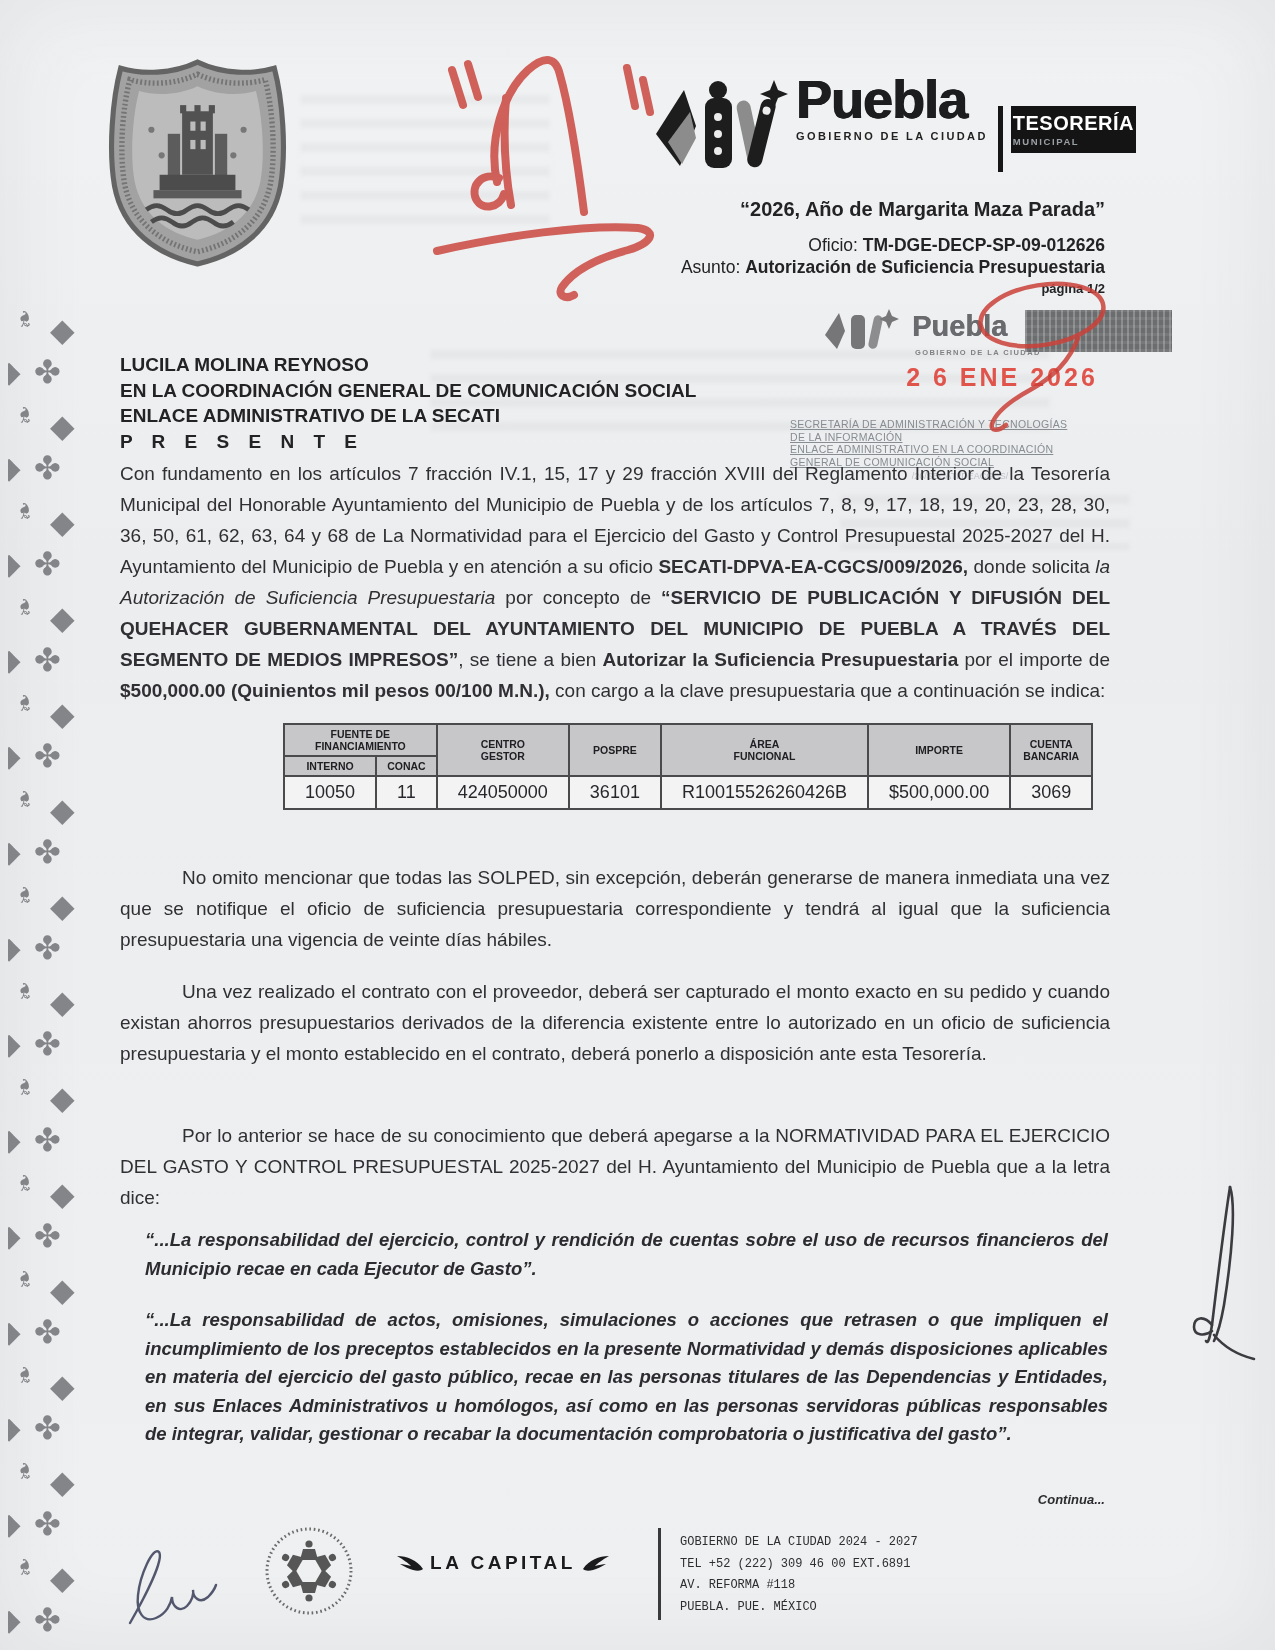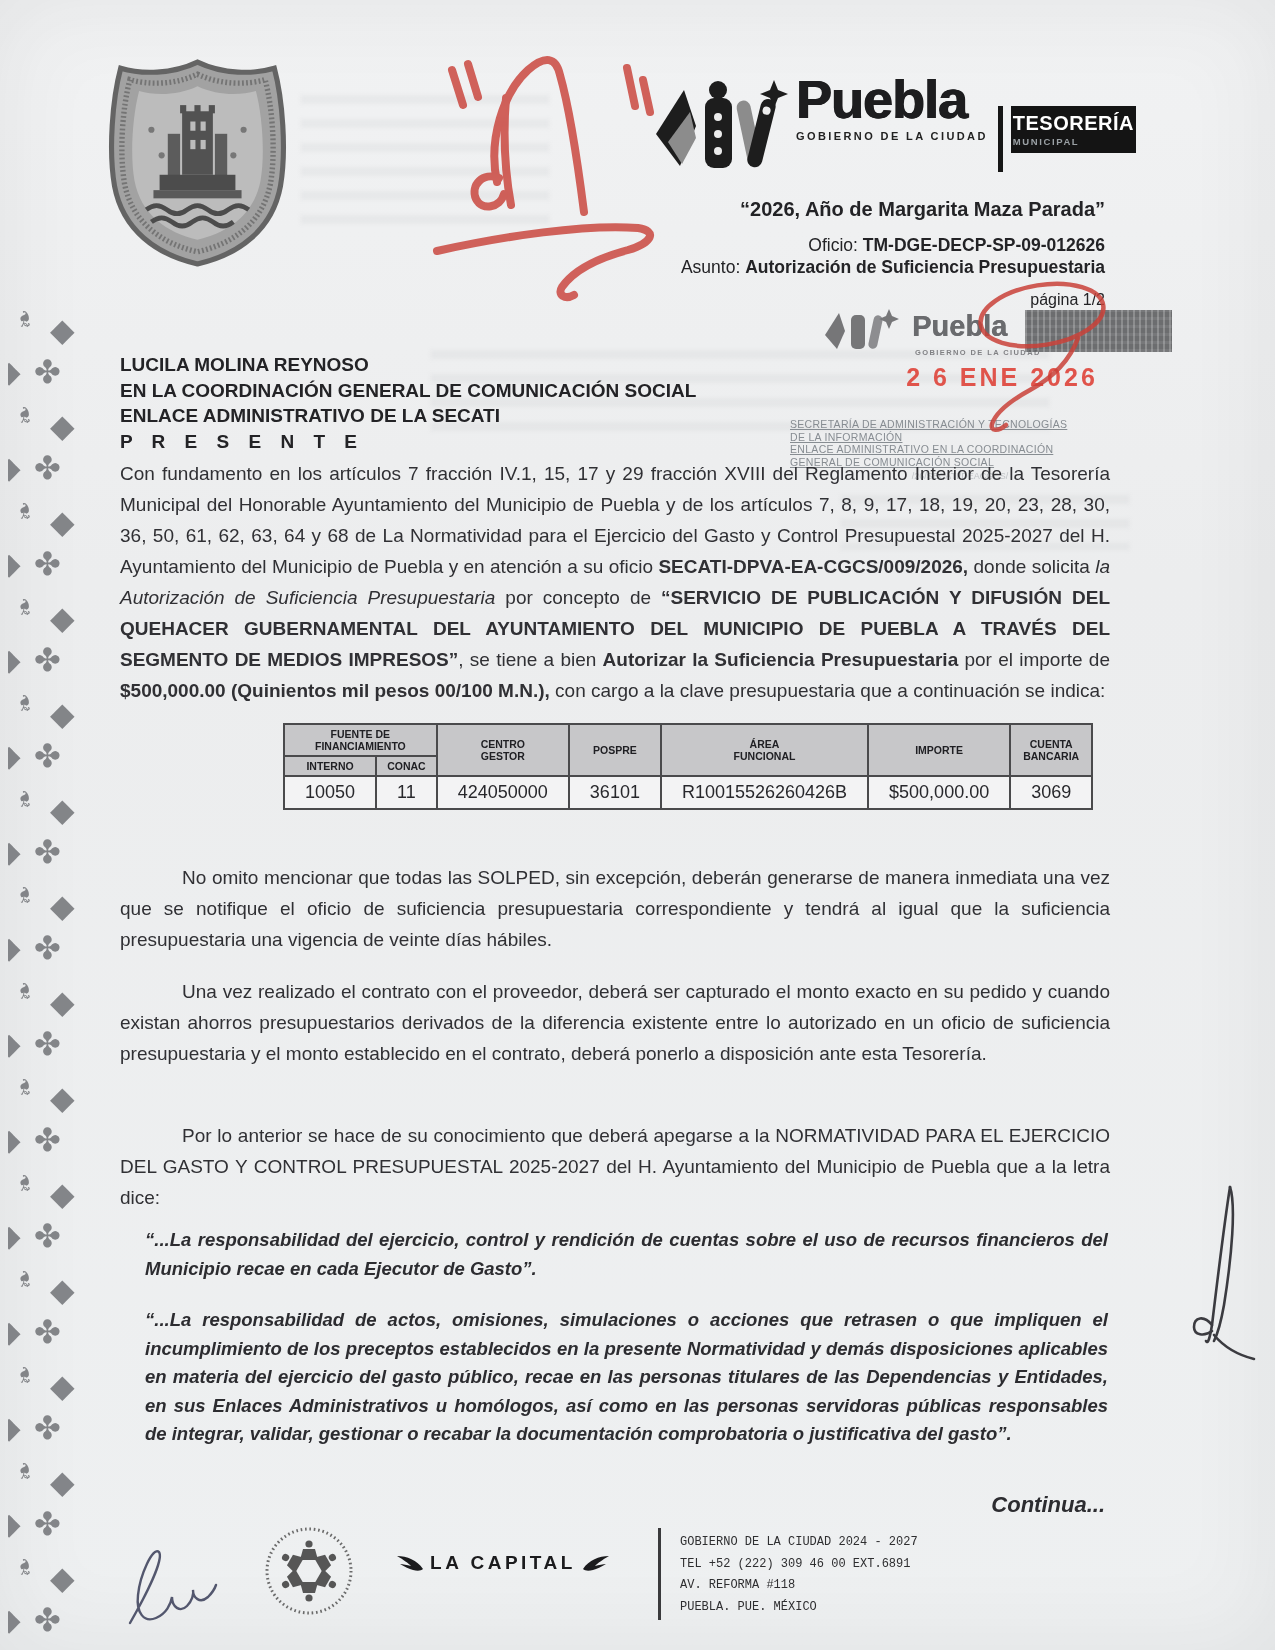--- a/index.html
+++ b/index.html
@@ -36,21 +36,21 @@
             text-shadow:.7px 0 0 currentColor,-.4px 0 0 currentColor;}
   .brand-tag{font-size:11px;font-weight:700;letter-spacing:2.4px;color:#222;margin-top:4px;}
   .vbar{width:5px;height:66px;background:#161616;margin:34px 8px 0 10px;}
   .office-box{background:#141414;margin-top:34px;padding:7px 2px 6px;min-width:118px;}
   .office-name{color:#fff;font-size:20px;font-weight:700;letter-spacing:.5px;line-height:1;}
   .office-sub{color:#9aa0a4;font-size:9.5px;font-weight:700;letter-spacing:1.6px;margin-top:3px;}
 
   .hdr-meta{position:absolute;right:170px;top:198px;text-align:right;color:#232326;}
   .hdr-year{font-size:20px;font-weight:700;margin-bottom:13px;}
   .hdr-line{font-size:17.5px;line-height:22px;}
-  .hdr-page{font-size:16px;font-weight:400;line-height:22px;margin-top:11px;}
+  .hdr-page{font-size:13px;font-weight:700;line-height:22px;}
 
   
   .stamp{position:absolute;left:790px;top:288px;width:390px;opacity:.92;}
   .stamp-row{position:relative;height:72px;}
   .st-icon{position:absolute;left:33px;top:17px;opacity:.8;}
   .st-word{position:absolute;left:122px;top:22px;font-size:29px;font-weight:700;color:#46464a;opacity:.85;
            text-shadow:.5px 0 0 currentColor;}
   .st-tag{position:absolute;left:125px;top:60px;font-size:7.5px;font-weight:700;letter-spacing:1.4px;color:#5c5c60;opacity:.8;}
   .st-bar{position:absolute;left:235px;top:22px;width:147px;height:42px;background:#3e3f42;opacity:.8;overflow:hidden;}
   .st-bar::after{content:"";position:absolute;inset:0;
@@ -71,21 +71,21 @@
   .indent{text-indent:62px;}
   .quote{position:absolute;left:145px;width:963px;font-size:18.5px;line-height:28.5px;
          font-weight:700;font-style:italic;text-align:justify;color:#2c2c30;}
 
   .clave-table{position:absolute;left:283px;top:723px;border-collapse:collapse;}
   .clave-table th{background:#c7c7c9;border:2px solid #4a4a4c;font-size:10.5px;line-height:12px;
                   padding:3px 4px;white-space:pre-line;color:#202024;text-align:center;}
   .clave-table td{background:#f3f3f4;border:2px solid #4a4a4c;font-size:18px;padding:5px 20px;
                   text-align:center;color:#28282c;}
 
-  .continua{position:absolute;right:170px;top:1492px;font-size:22px;font-weight:700;font-style:italic;color:#2c2c30;}
+  .continua{position:absolute;right:170px;top:1492px;font-size:13px;font-weight:700;font-style:italic;color:#2c2c30;}
 
   
   .f-divider{position:absolute;left:658px;top:1528px;width:3px;height:92px;background:#3a3a3c;}
   .address{position:absolute;left:680px;top:1532px;font-family:"Liberation Mono",monospace;
            font-size:12px;line-height:21.5px;color:#2e2e30;}
   .campaign{position:absolute;left:383px;top:1552px;width:240px;text-align:center;color:#1b1b1d;}
   .camp-top{display:flex;align-items:center;justify-content:center;gap:5px;}
   .camp-l1{font-size:19px;font-weight:700;letter-spacing:3.5px;}
   .camp-l2{font-size:36px;font-weight:700;letter-spacing:1px;line-height:1;margin-top:1px;
            text-shadow:.8px 0 0 currentColor,-.5px 0 0 currentColor;}

